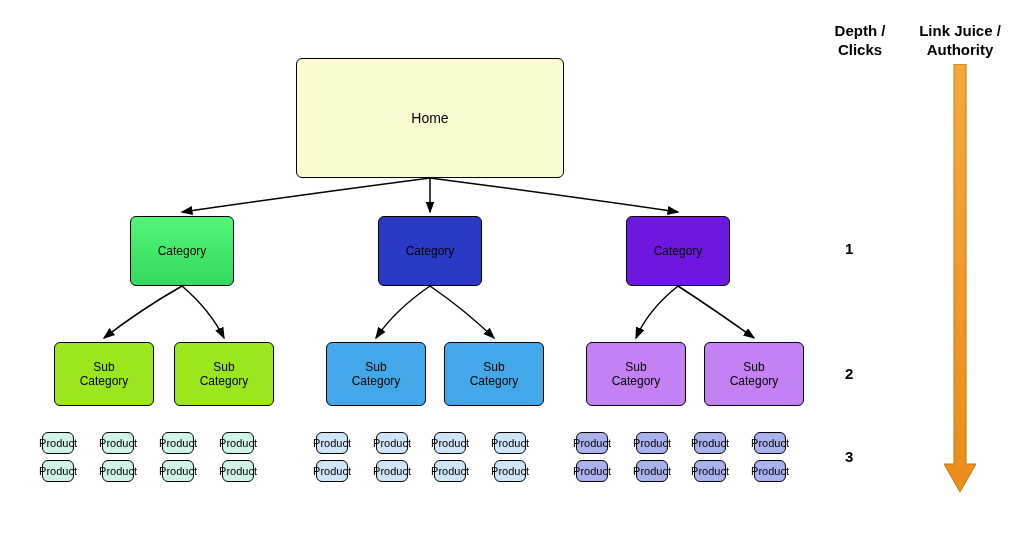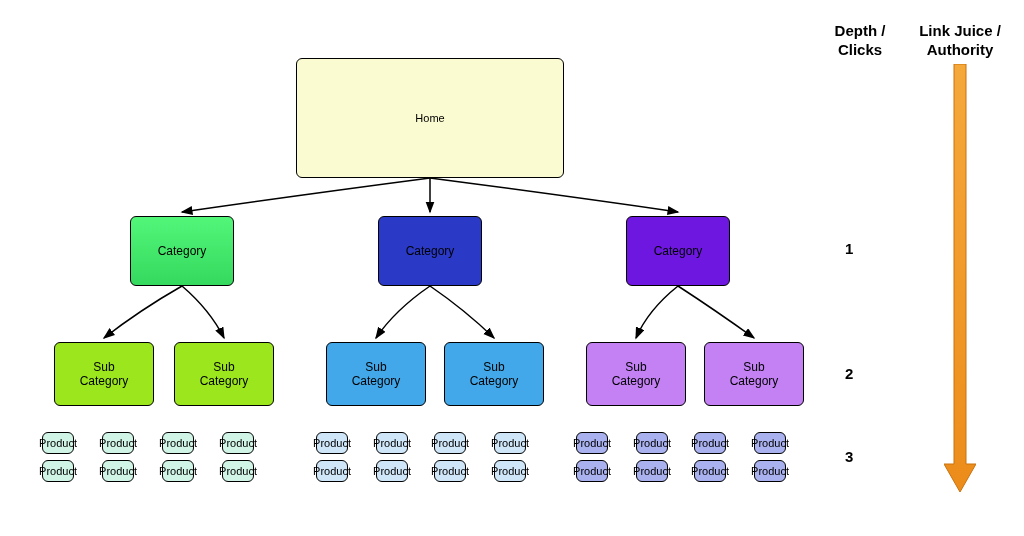--- a/index.html
+++ b/index.html
@@ -21,21 +21,21 @@
     border: 1.5px solid #000;
     border-radius: 6px;
     display: flex;
     align-items: center;
     justify-content: center;
     text-align: center;
     box-sizing: border-box;
   }
   .home {
     background: #fafbd0;
-    font-size: 11px;
+    font-size: 14px;
   }
   .cat {
     font-size: 12px;
     width: 104px;
     height: 70px;
   }
   .cat.green  { background: linear-gradient(180deg,#52f77a,#34d95d); }
   .cat.blue   { background: linear-gradient(180deg,#2a3ac7,#2a3ac7); color:#000; }
   .cat.purple { background: linear-gradient(180deg,#6d17e0,#6d17e0); color:#000; }
   .sub {

